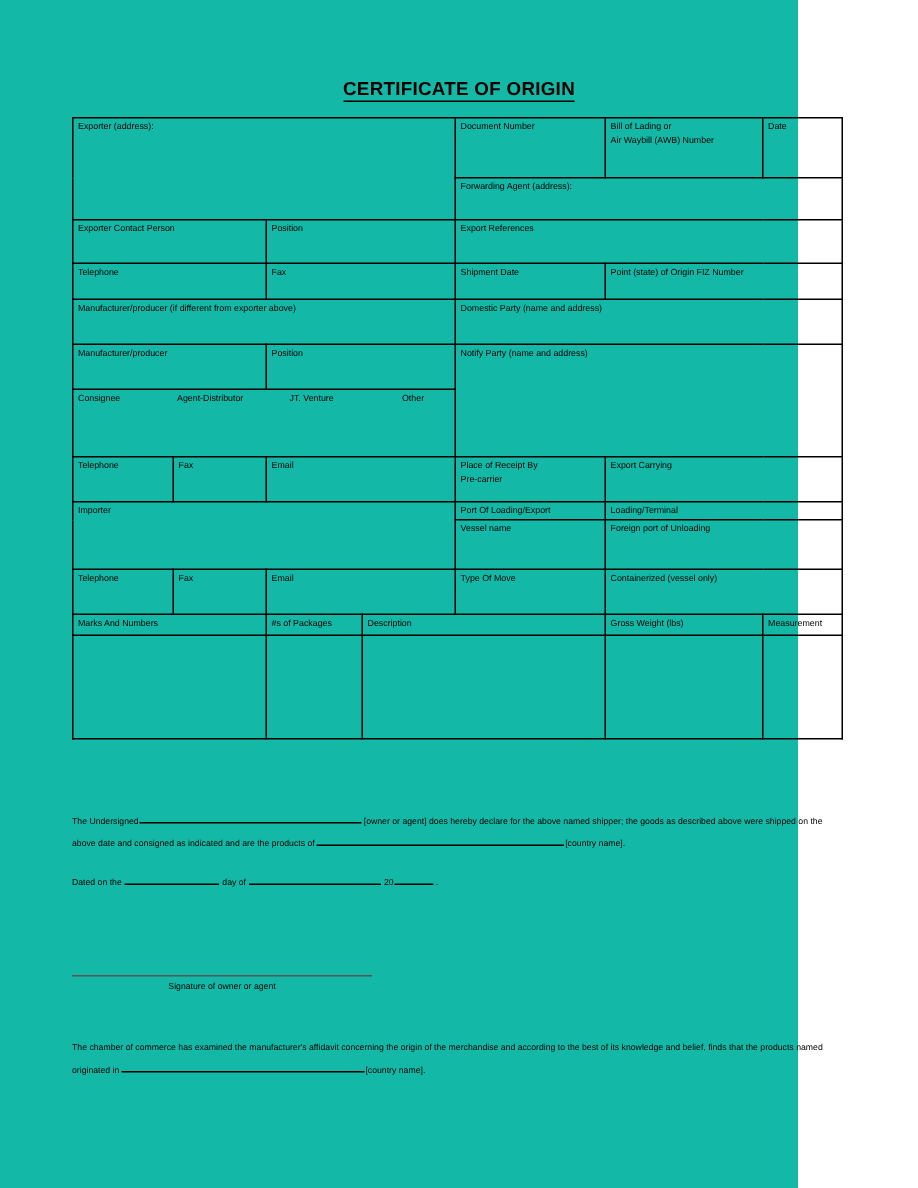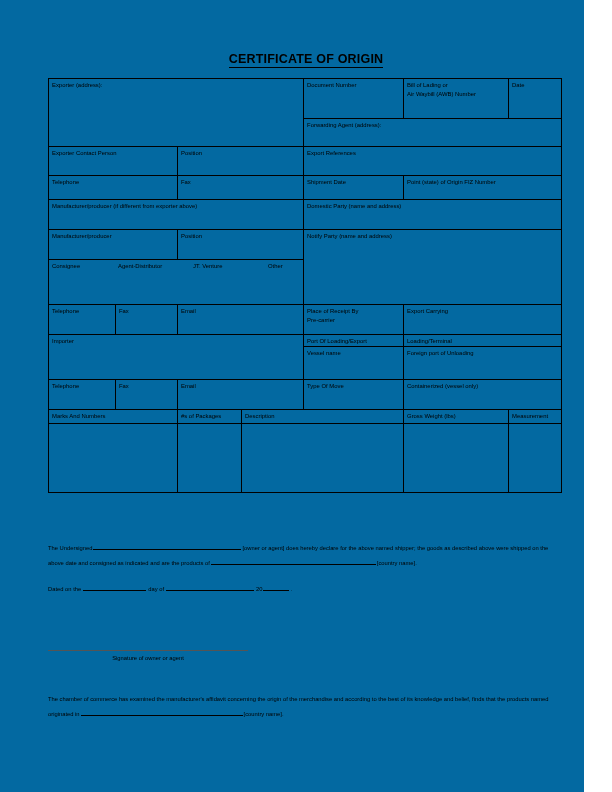--- a/index.html
+++ b/index.html
@@ -11,23 +11,23 @@
     width: 612px;
     height: 792px;
     font-family: "Liberation Sans", sans-serif;
     color: #000000;
     position: relative;
     overflow: hidden;
   }
 
   .page {
     position: relative;
-    width: 584px;
+    width: 532px;
     height: 792px;
-    background: #0369a1;
+    background: #14b8a6;
   }
 
   
   .doc-title {
     position: absolute;
     left: 0;
     top: 52px;
     width: 612px;
     text-align: center;
     font-size: 12.5px;

